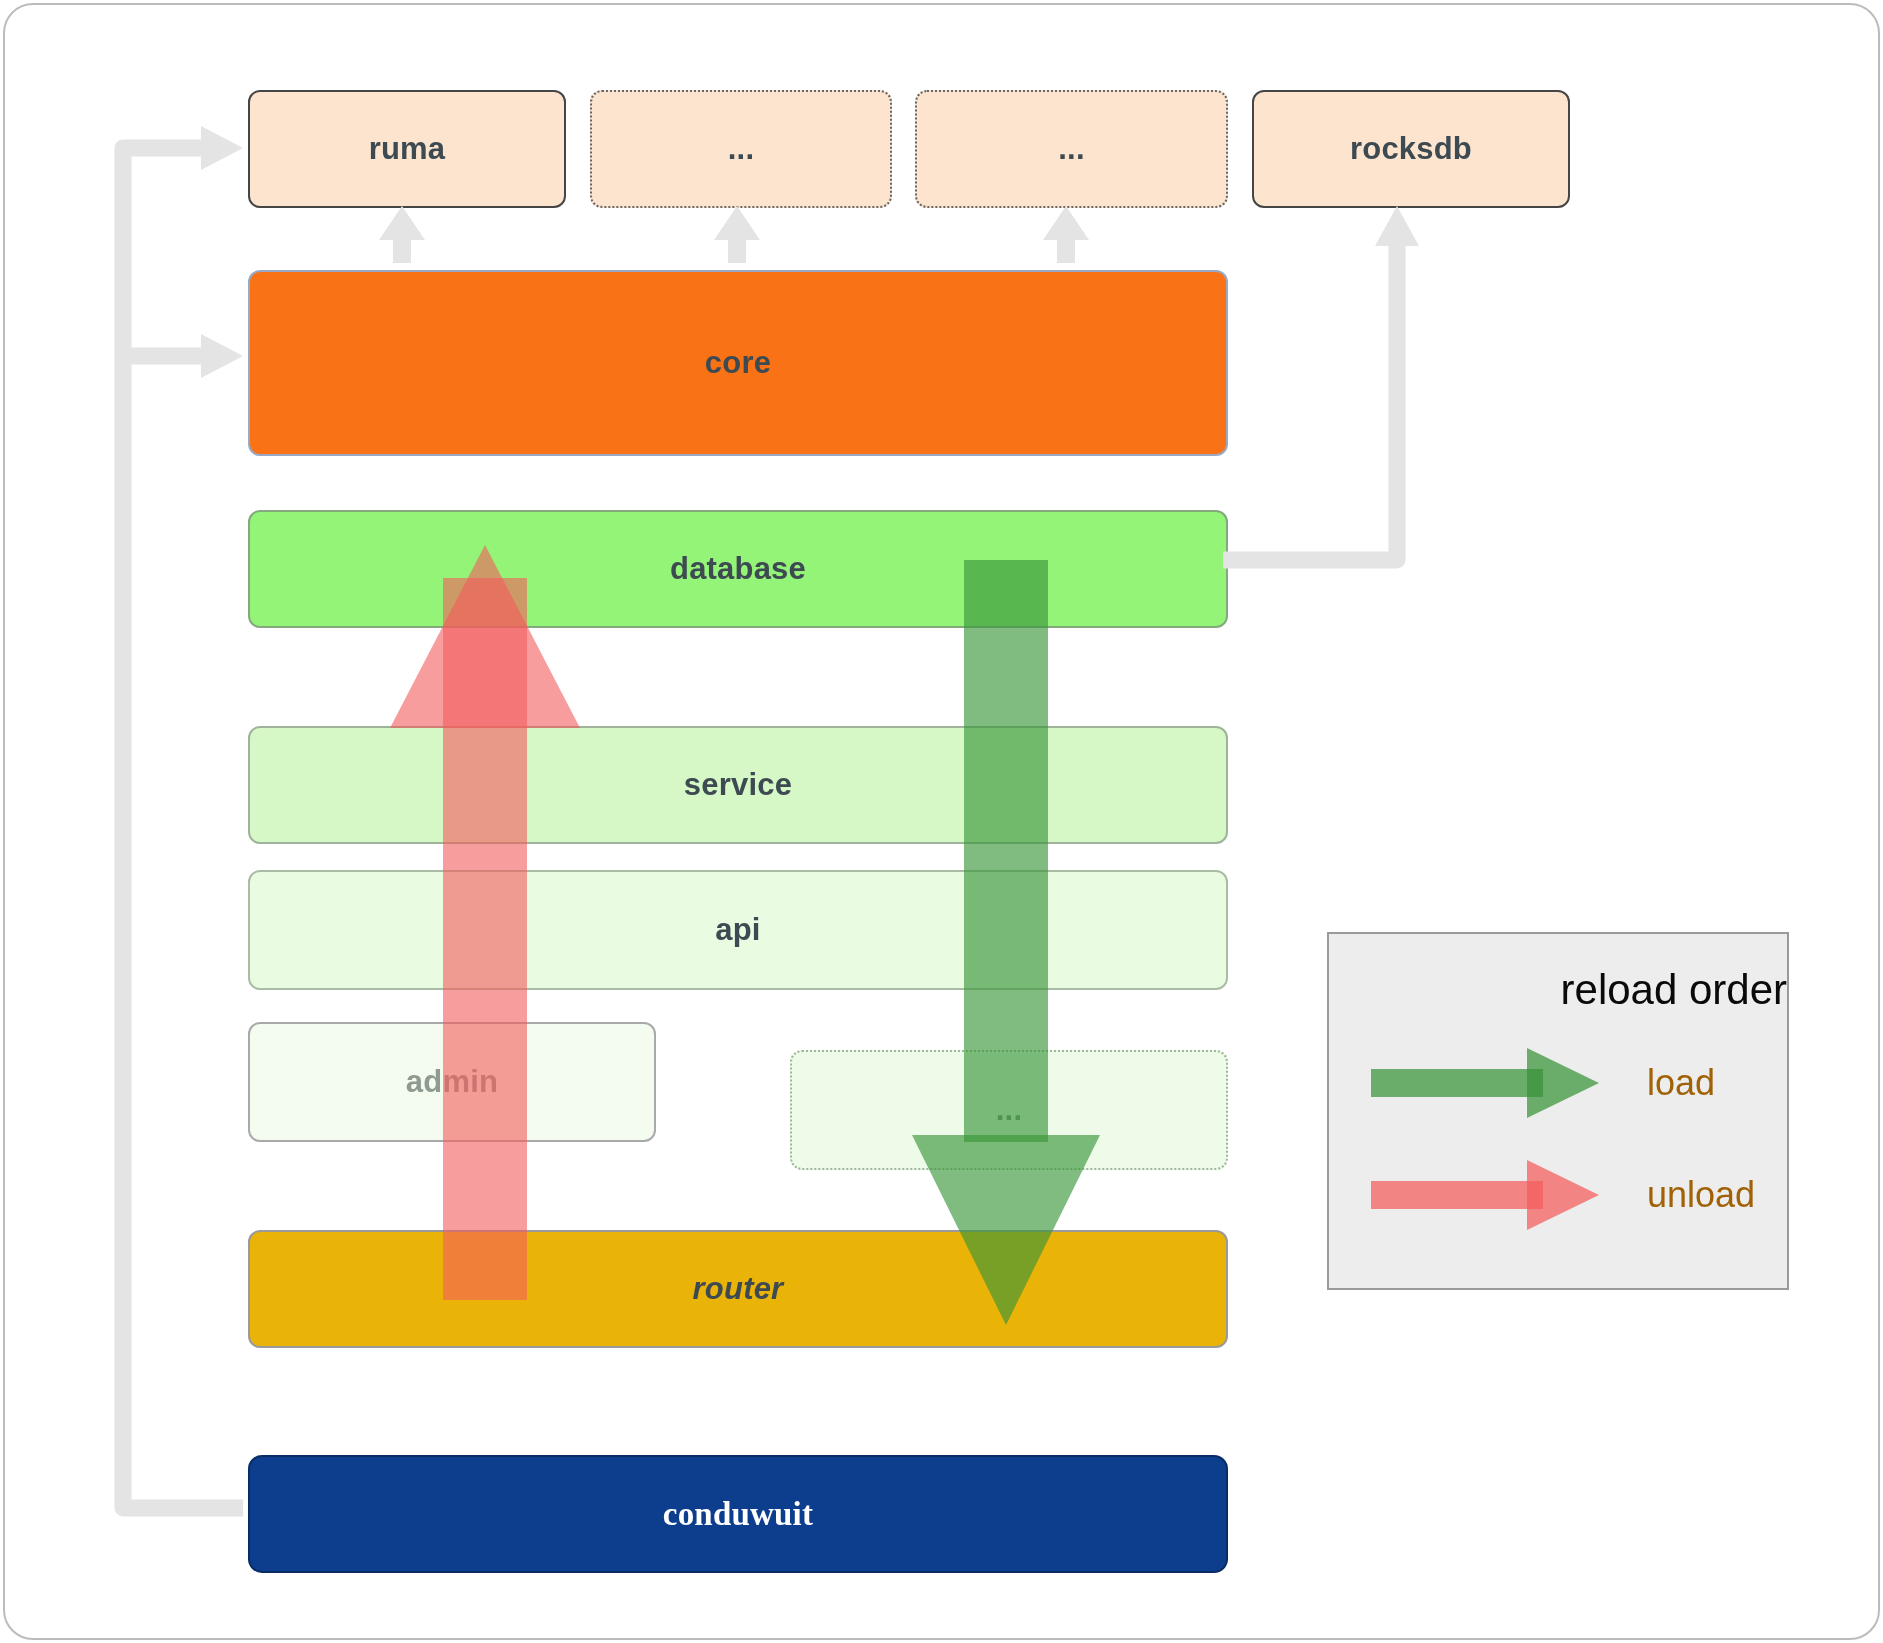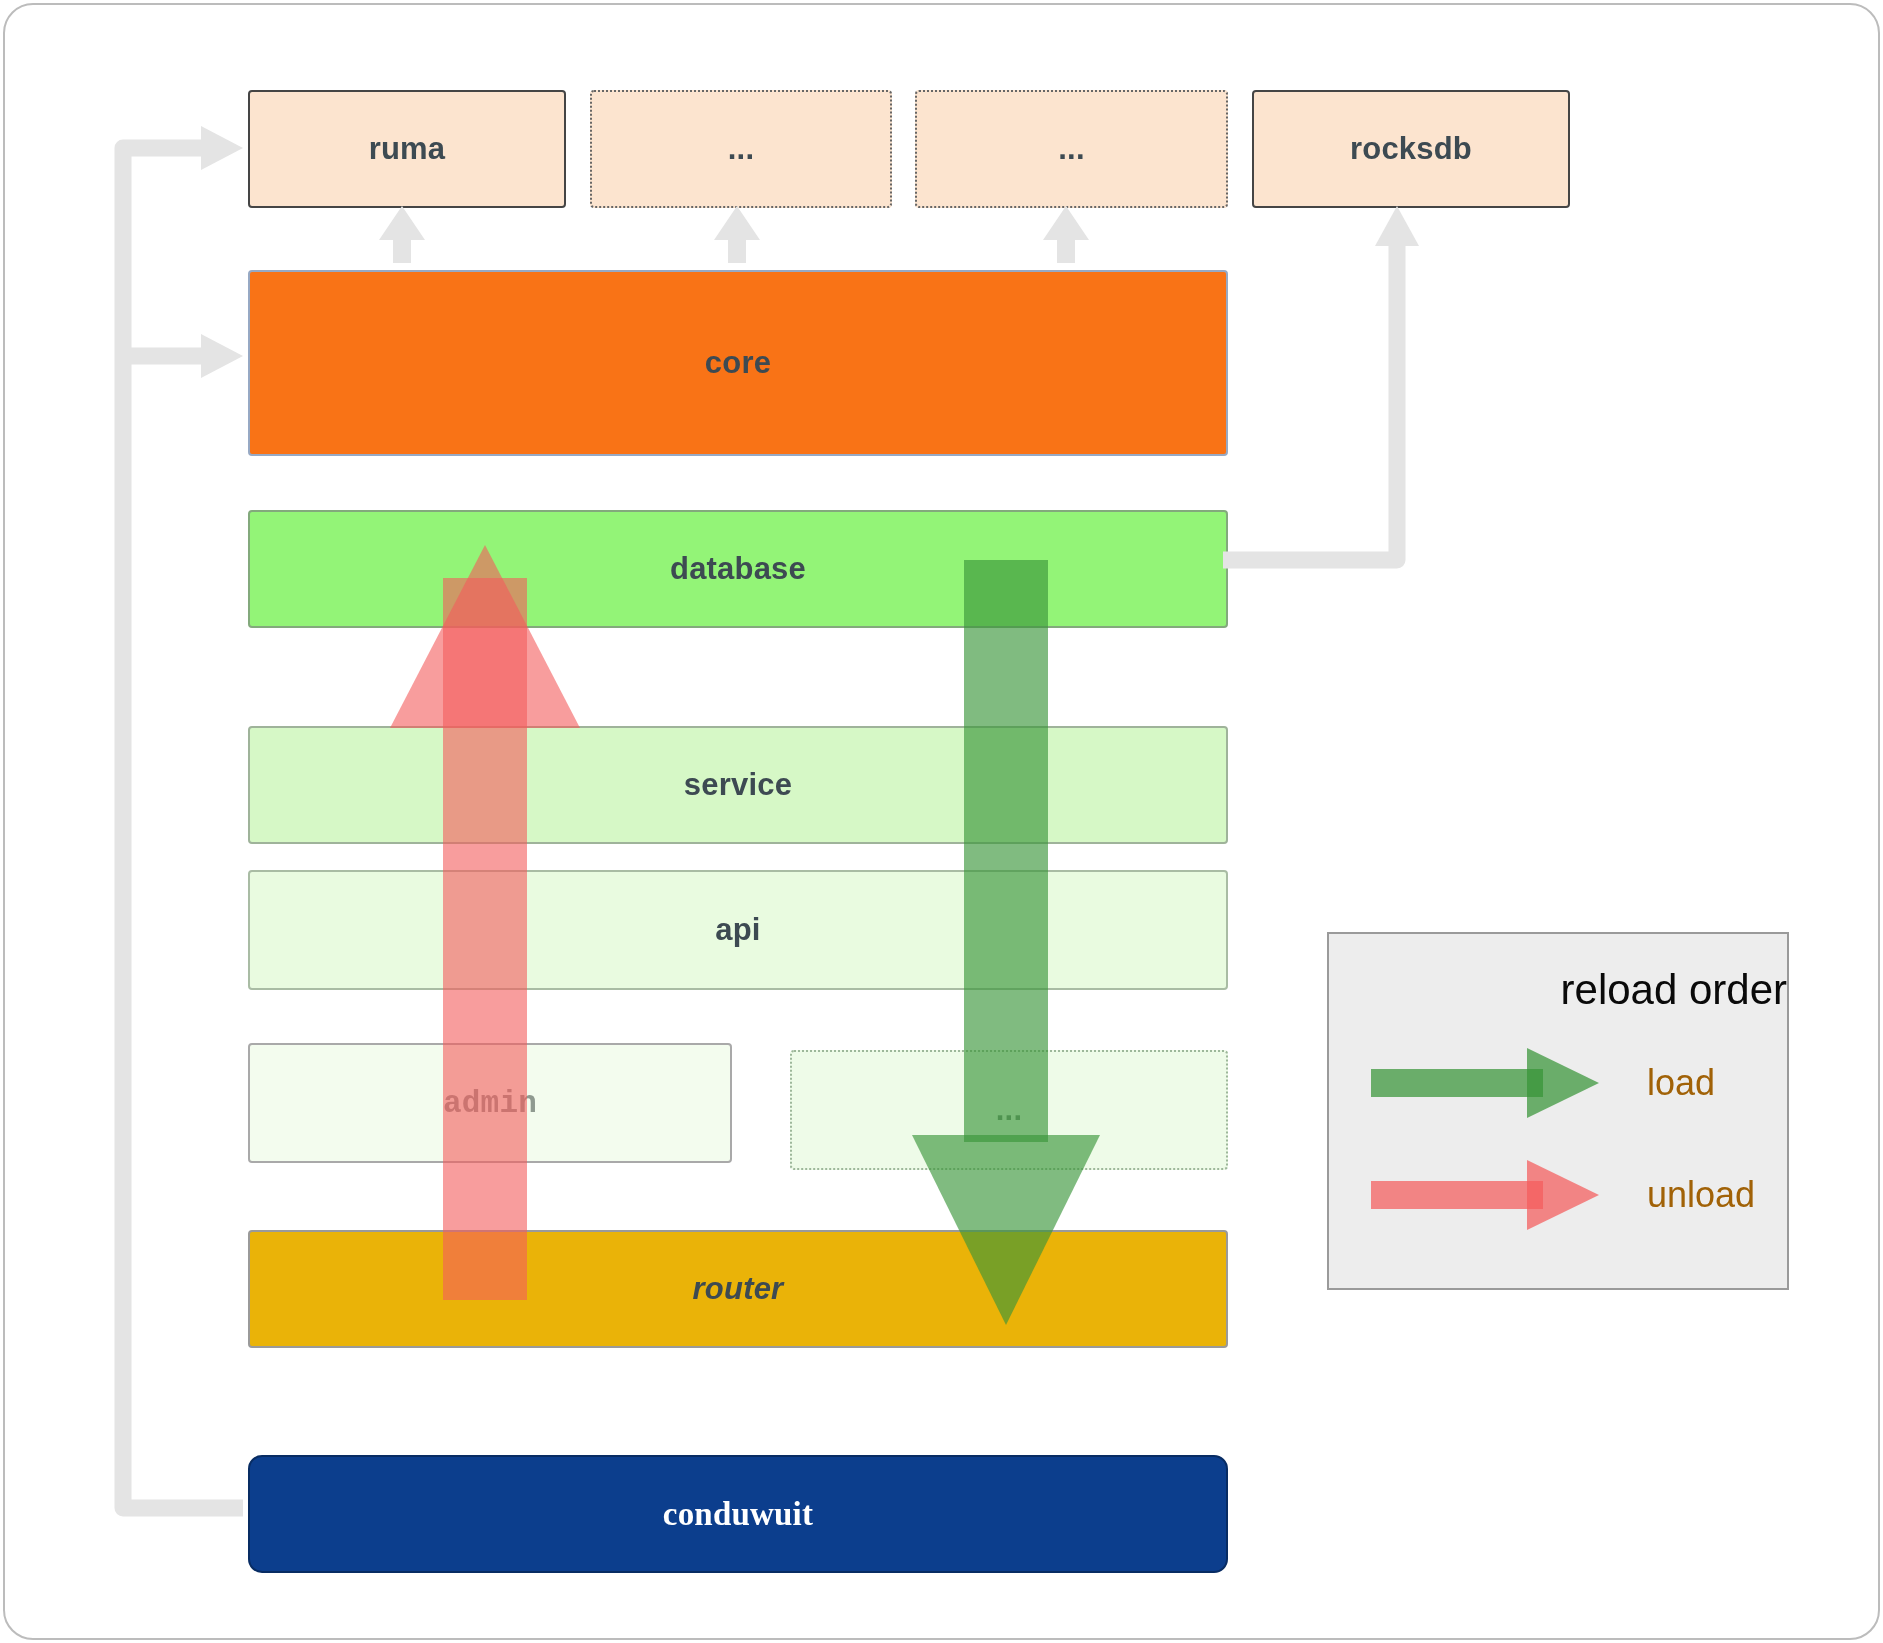--- a/index.html
+++ b/index.html
@@ -5,34 +5,34 @@
   html,body { margin:0; padding:0; background:#ffffff; }
   body { width:1883px; height:1643px; position:relative;
          font-family:"Liberation Sans", sans-serif; }
 
   .canvas { position:absolute; inset:3px; border:2px solid #bcbcbc;
             border-radius:30px; background:#ffffff; }
 
   .box { position:absolute; box-sizing:border-box; display:flex;
          align-items:center; justify-content:center;
          font-size:31px; font-weight:600; color:#3d4a52;
-         border-radius:4px; letter-spacing:0.2px; }
+         border-radius:12px; letter-spacing:0.2px; }
 
   
   #box-ruma     { left:243px; top:85px;  width:318px; height:118px; background:#fce4cf; border:2px solid #454545; }
   #box-etop1    { left:585px; top:85px;  width:302px; height:118px; background:#fce4cf; border:2px dotted #666; }
   #box-etop2    { left:910px; top:85px;  width:313px; height:118px; background:#fce4cf; border:2px dotted #666; }
   #box-rocksdb  { left:1247px; top:85px; width:318px; height:118px; background:#fce4cf; border:2px solid #454545; }
 
   
   #box-core     { left:243px; top:265px;  width:980px; height:186px; background:#f97316; border:2px solid #97a9c4; }
   #box-database { left:243px; top:505px;  width:980px; height:118px; background:#93f477; border:2px solid #83a97c; }
   #box-service  { left:243px; top:685px;  width:980px; height:118px; background:#d6f8c6; border:2px solid #9fb39a;margin-top:36px; }
   #box-api      { left:243px; top:865px;  width:980px; height:120px; background:#e9fbe0; border:2px solid #a9bca4; }
-  #box-admin    { left:243px; top:1038px; width:484px; height:120px; background:#f3fcee; border:2px solid #a9a9a9; color:#8f9a90;font-family:Liberation Mono, monospace; }
+  #box-admin    { left:243px; top:1017px; width:408px; height:120px; background:#f3fcee; border:2px solid #a9a9a9; color:#8f9a90; }
   #box-ebottom  { left:785px; top:1045px; width:438px; height:120px; background:#eefbe8; border:2px dotted #9db79a; color:#77917a; }
   #box-router   { left:243px; top:1225px; width:980px; height:118px; background:#eab308; border:2px solid #9a9a9a;font-style:italic; }
   #box-conduwuit{ left:243px; top:1450px; width:980px; height:118px; background:#0c3e8d; border:2px solid #082c63;
                   color:#ffffff; font-weight:700; font-size:33px; border-radius:14px;font-family:Liberation Serif, serif; }
 
   
   #legend { position:absolute; left:1322px; top:927px; width:462px; height:358px;
             background:#ededed; border:2px solid #9a9a9a; box-sizing:border-box; }
   #legend-title { display:block; text-align:right; margin-top:32px;
                   font-size:42px; color:#0a0a0a; }

